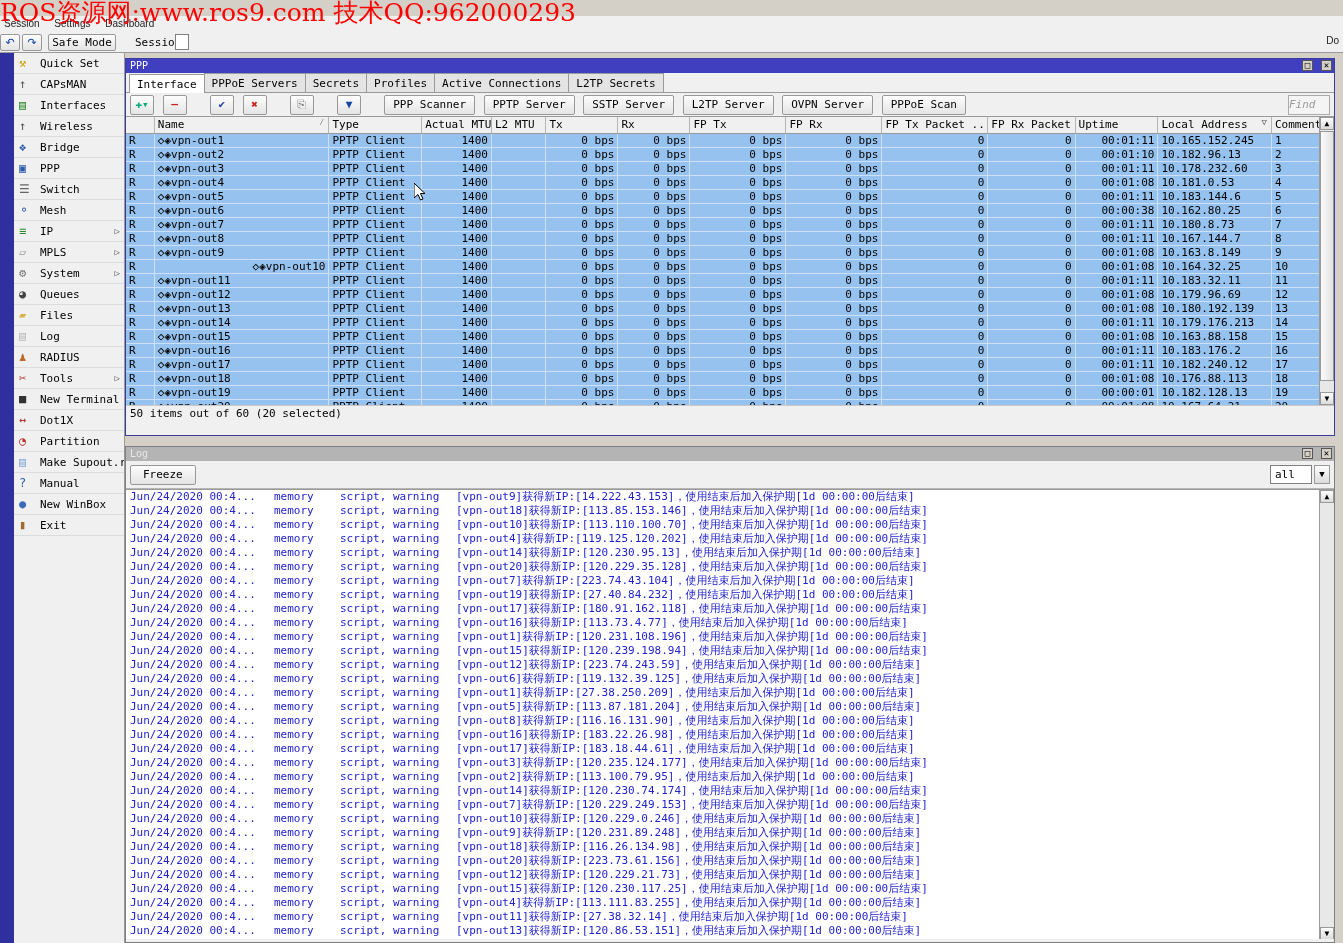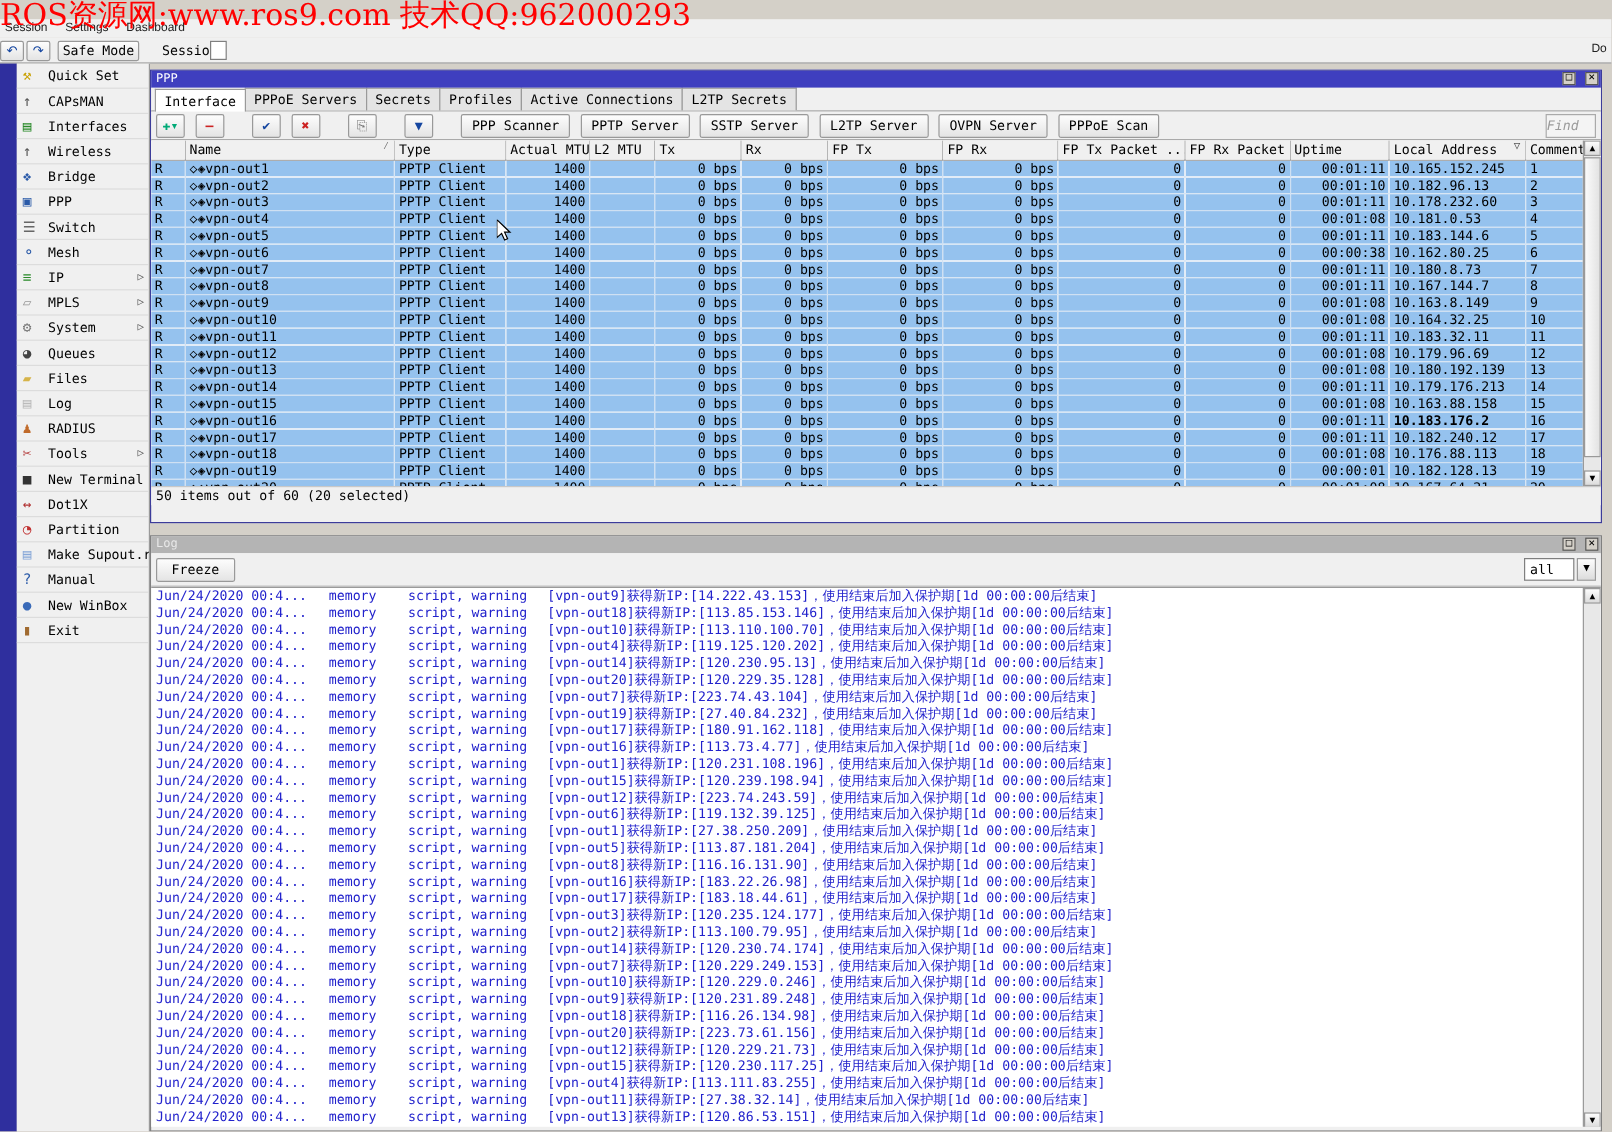--- a/index.html
+++ b/index.html
@@ -474,21 +474,21 @@
               <td class="num" style="width: 88px;">0 bps</td>
               <td class="num" style="width: 88px;">0 bps</td>
               <td class="num" style="width: 97px;">0</td>
               <td class="num" style="width: 80px;">0</td>
               <td class="num" style="width: 76px;">00:01:08</td>
               <td style="width: 104px;">10.163.8.149</td>
               <td style="width: 44px;">9</td>
             </tr>
             <tr class="row">
               <td style="width: 26px;">R</td>
-              <td style="width: 160px;">◇◈vpn-out10</td>
+              <td style="width: 160px; text-align: right;">◇◈vpn-out10</td>
               <td style="width: 85px;">PPTP Client</td>
               <td class="num" style="width: 64px;">1400</td>
               <td class="num" style="width: 50px;"></td>
               <td class="num" style="width: 66px;">0 bps</td>
               <td class="num" style="width: 66px;">0 bps</td>
               <td class="num" style="width: 88px;">0 bps</td>
               <td class="num" style="width: 88px;">0 bps</td>
               <td class="num" style="width: 97px;">0</td>
               <td class="num" style="width: 80px;">0</td>
               <td class="num" style="width: 76px;">00:01:08</td>
@@ -581,21 +581,21 @@
               <td style="width: 85px;">PPTP Client</td>
               <td class="num" style="width: 64px;">1400</td>
               <td class="num" style="width: 50px;"></td>
               <td class="num" style="width: 66px;">0 bps</td>
               <td class="num" style="width: 66px;">0 bps</td>
               <td class="num" style="width: 88px;">0 bps</td>
               <td class="num" style="width: 88px;">0 bps</td>
               <td class="num" style="width: 97px;">0</td>
               <td class="num" style="width: 80px;">0</td>
               <td class="num" style="width: 76px;">00:01:11</td>
-              <td style="width: 104px; font-weight: bold;">10.183.176.2</td>
+              <td style="width: 104px;">10.183.176.2</td>
               <td style="width: 44px;">16</td>
             </tr>
             <tr class="row">
               <td style="width: 26px;">R</td>
               <td style="width: 160px;">◇◈vpn-out17</td>
               <td style="width: 85px;">PPTP Client</td>
               <td class="num" style="width: 64px;">1400</td>
               <td class="num" style="width: 50px;"></td>
               <td class="num" style="width: 66px;">0 bps</td>
               <td class="num" style="width: 66px;">0 bps</td>

